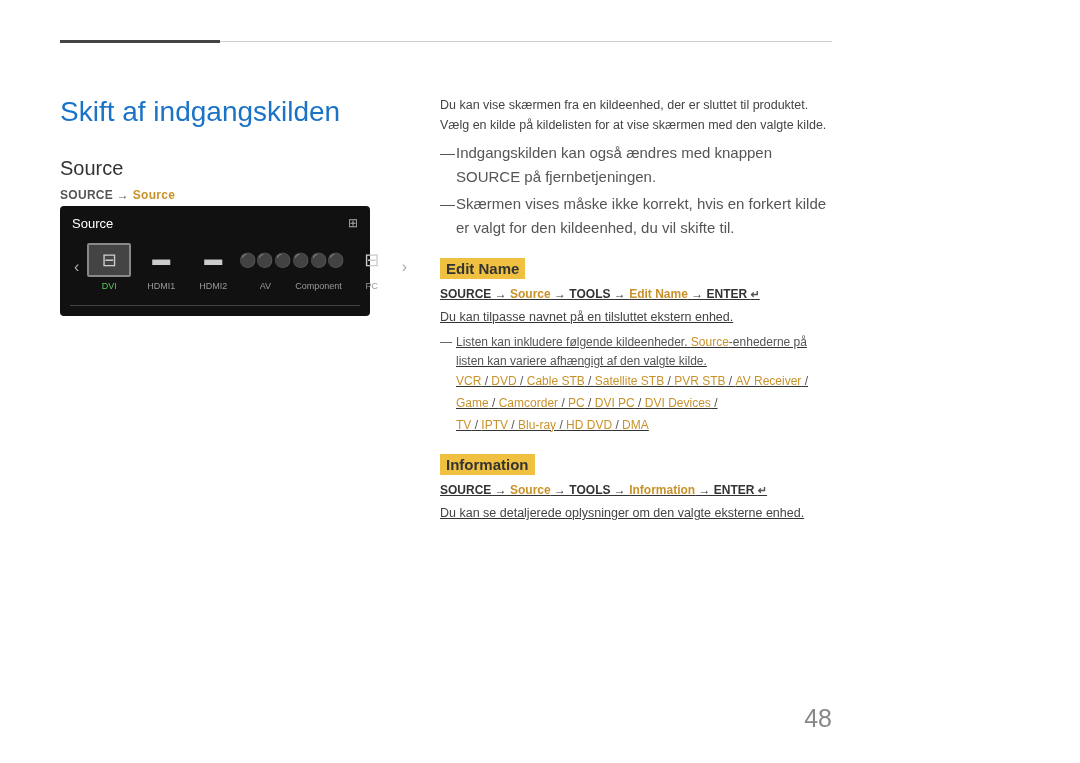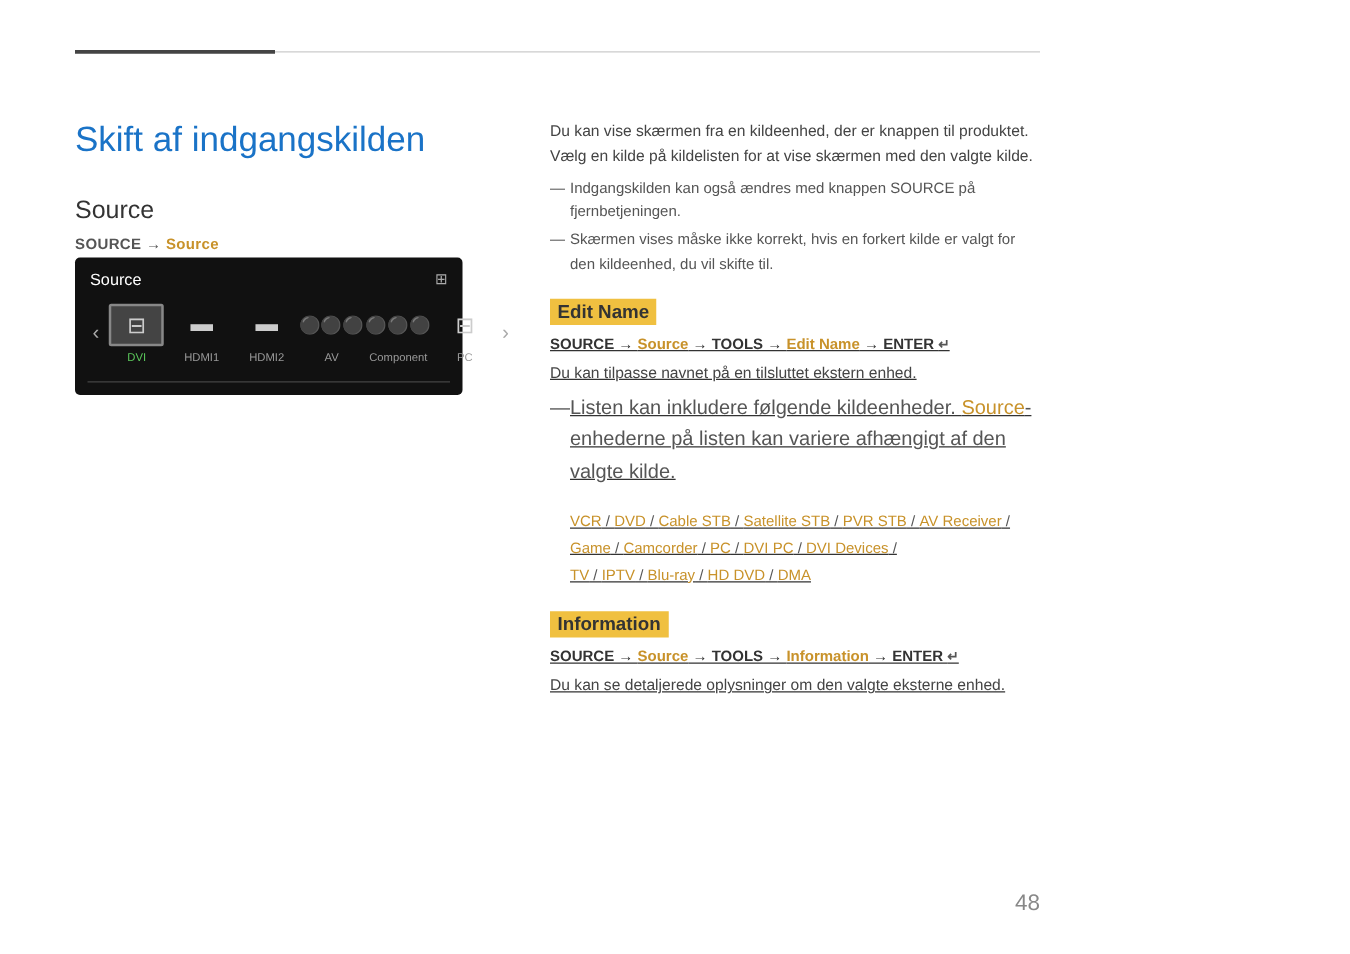--- a/index.html
+++ b/index.html
@@ -186,21 +186,21 @@
       color: #444;
       line-height: 1.6;
       margin-bottom: 6px;
     }
 
     .intro-text .highlight {
       color: #c8922a;
     }
 
     .bullet-note {
-      font-size: 12px;
+      font-size: 15px;
       color: #555;
       line-height: 1.6;
       padding-left: 16px;
       position: relative;
       margin-bottom: 3px;
     }
 
     .bullet-note::before {
       content: '—';
       position: absolute;
@@ -240,26 +240,26 @@
     }
 
     .desc-text {
       font-size: 12.5px;
       color: #444;
       line-height: 1.6;
       margin-bottom: 6px;
     }
 
     .source-list-note {
-      font-size: 16px;
+      font-size: 12px;
       color: #555;
       line-height: 1.6;
       padding-left: 16px;
       position: relative;
-      margin-bottom: 16px;
+      margin-bottom: 0;
     }
 
     .source-list-note::before {
       content: '—';
       position: absolute;
       left: 0;
     }
 
     .device-list {
       font-size: 12px;
@@ -271,21 +271,21 @@
     .device-list .dev-link {
       color: #c8922a;
       font-weight: 500;
     }
 
     
     .page-number {
       position: absolute;
       bottom: 30px;
       right: 60px;
-      font-size: 18px;
+      font-size: 25px;
       color: #888;
       font-weight: 300;
     }
   </style>
 </head>
 <body>
 
 <div class="page-container">
 
   <div class="top-lines">
@@ -360,21 +360,21 @@
           <span class="nav-arrow">›</span>
         </div>
         <div class="tv-bottom-line"></div>
       </div>
 
 
     </div>
 
     <div class="right-col">
 
-      <p class="intro-text">Du kan vise skærmen fra en kildeenhed, der er knappen til produktet. Vælg en kilde på kildelisten for at vise skærmen med den valgte kilde.</p>
+      <p class="intro-text">Du kan vise skærmen fra en kildeenhed, der er sluttet til produktet. Vælg en kilde på kildelisten for at vise skærmen med den valgte kilde.</p>
 
       <p class="bullet-note">Indgangskilden kan også ændres med knappen SOURCE på fjernbetjeningen.</p>
       <p class="bullet-note">Skærmen vises måske ikke korrekt, hvis en forkert kilde er valgt for den kildeenhed, du vil skifte til.</p>
 
       <div class="section-box">
         <div class="section-box-title">Edit Name</div>
 
         <div class="path-line">
           <span>SOURCE → </span><span class="link">Source</span><span> → TOOLS → </span><span class="link">Edit Name</span><span> → ENTER </span><span class="enter-icon">↵</span>
         </div>

